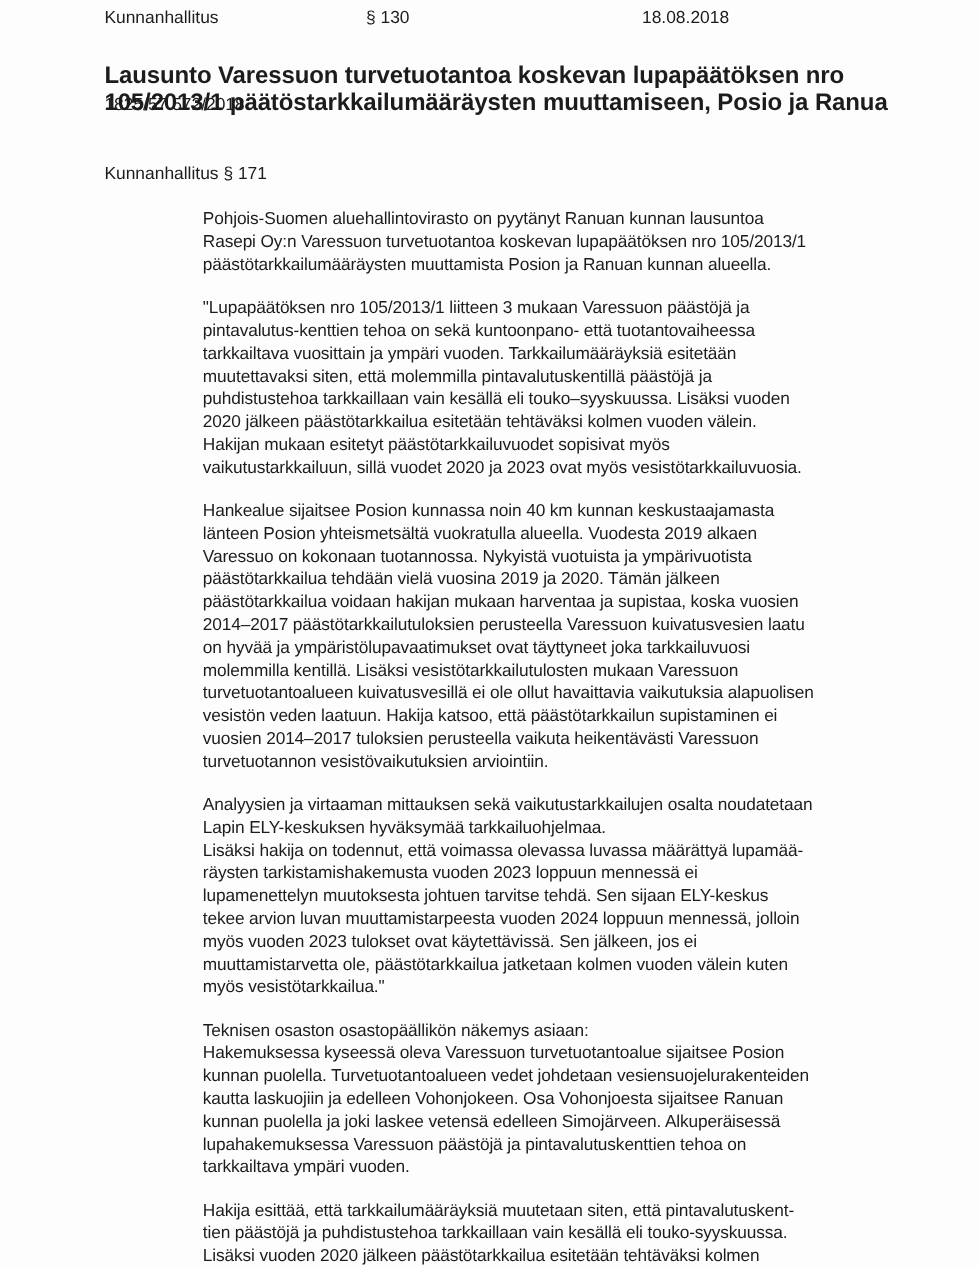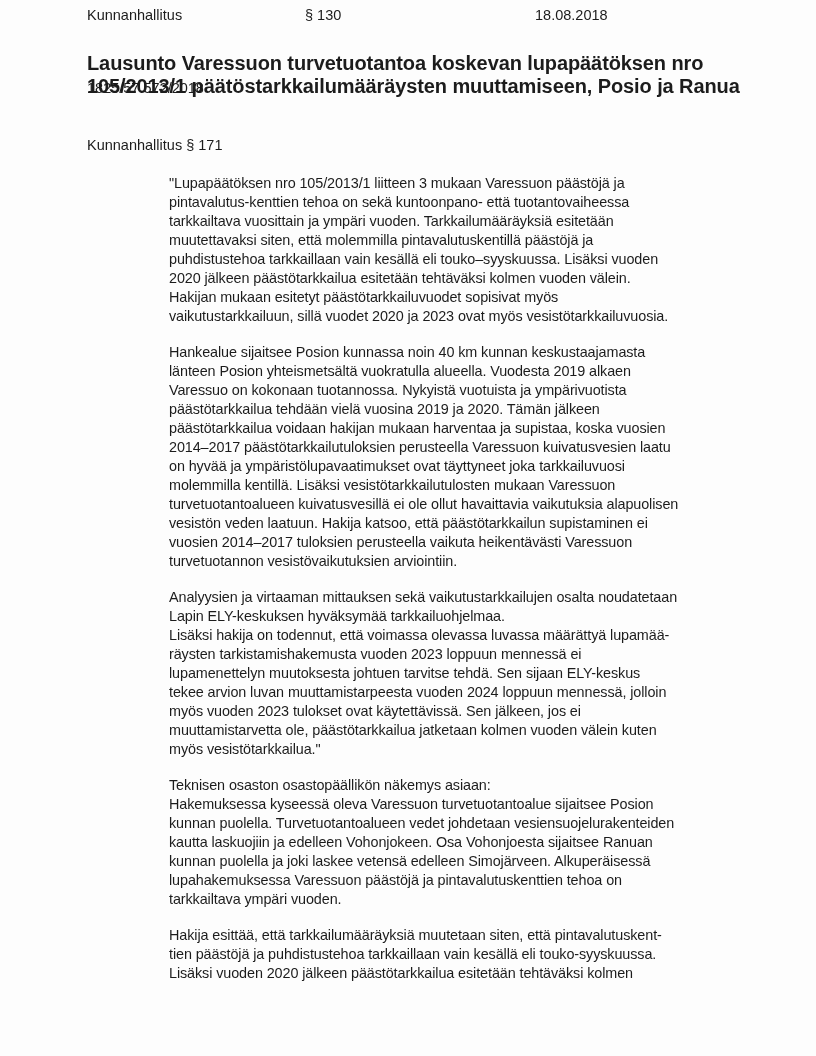--- a/index.html
+++ b/index.html
@@ -81,20 +81,23 @@
   </div>
 
   <h1 class="doc-title">Lausunto Varessuon turvetuotantoa koskevan lupapäätöksen nro
 105/2013/1 päätöstarkkailumääräysten muuttamiseen, Posio ja Ranua</h1>
 
   <div class="case-number">1825/57.572/2018</div>
 
   <div class="section-heading">Kunnanhallitus § 171</div>
 
   <div class="body-text">
+    <p class="paragraph">Pohjois-Suomen aluehallintovirasto on pyytänyt Ranuan kunnan lausuntoa
+Rasepi Oy:n Varessuon turvetuotantoa koskevan lupapäätöksen nro 105/2013/1
+päästötarkkailumääräysten muuttamista Posion ja Ranuan kunnan alueella.</p>
     <p class="paragraph">"Lupapäätöksen nro 105/2013/1 liitteen 3 mukaan Varessuon päästöjä ja
 pintavalutus-kenttien tehoa on sekä kuntoonpano- että tuotantovaiheessa
 tarkkailtava vuosittain ja ympäri vuoden. Tarkkailumääräyksiä esitetään
 muutettavaksi siten, että molemmilla pintavalutuskentillä päästöjä ja
 puhdistustehoa tarkkaillaan vain kesällä eli touko–syyskuussa. Lisäksi vuoden
 2020 jälkeen päästötarkkailua esitetään tehtäväksi kolmen vuoden välein.
 Hakijan mukaan esitetyt päästötarkkailuvuodet sopisivat myös
 vaikutustarkkailuun, sillä vuodet 2020 ja 2023 ovat myös vesistötarkkailuvuosia.</p>
     <p class="paragraph">Hankealue sijaitsee Posion kunnassa noin 40 km kunnan keskustaajamasta
 länteen Posion yhteismetsältä vuokratulla alueella. Vuodesta 2019 alkaen

